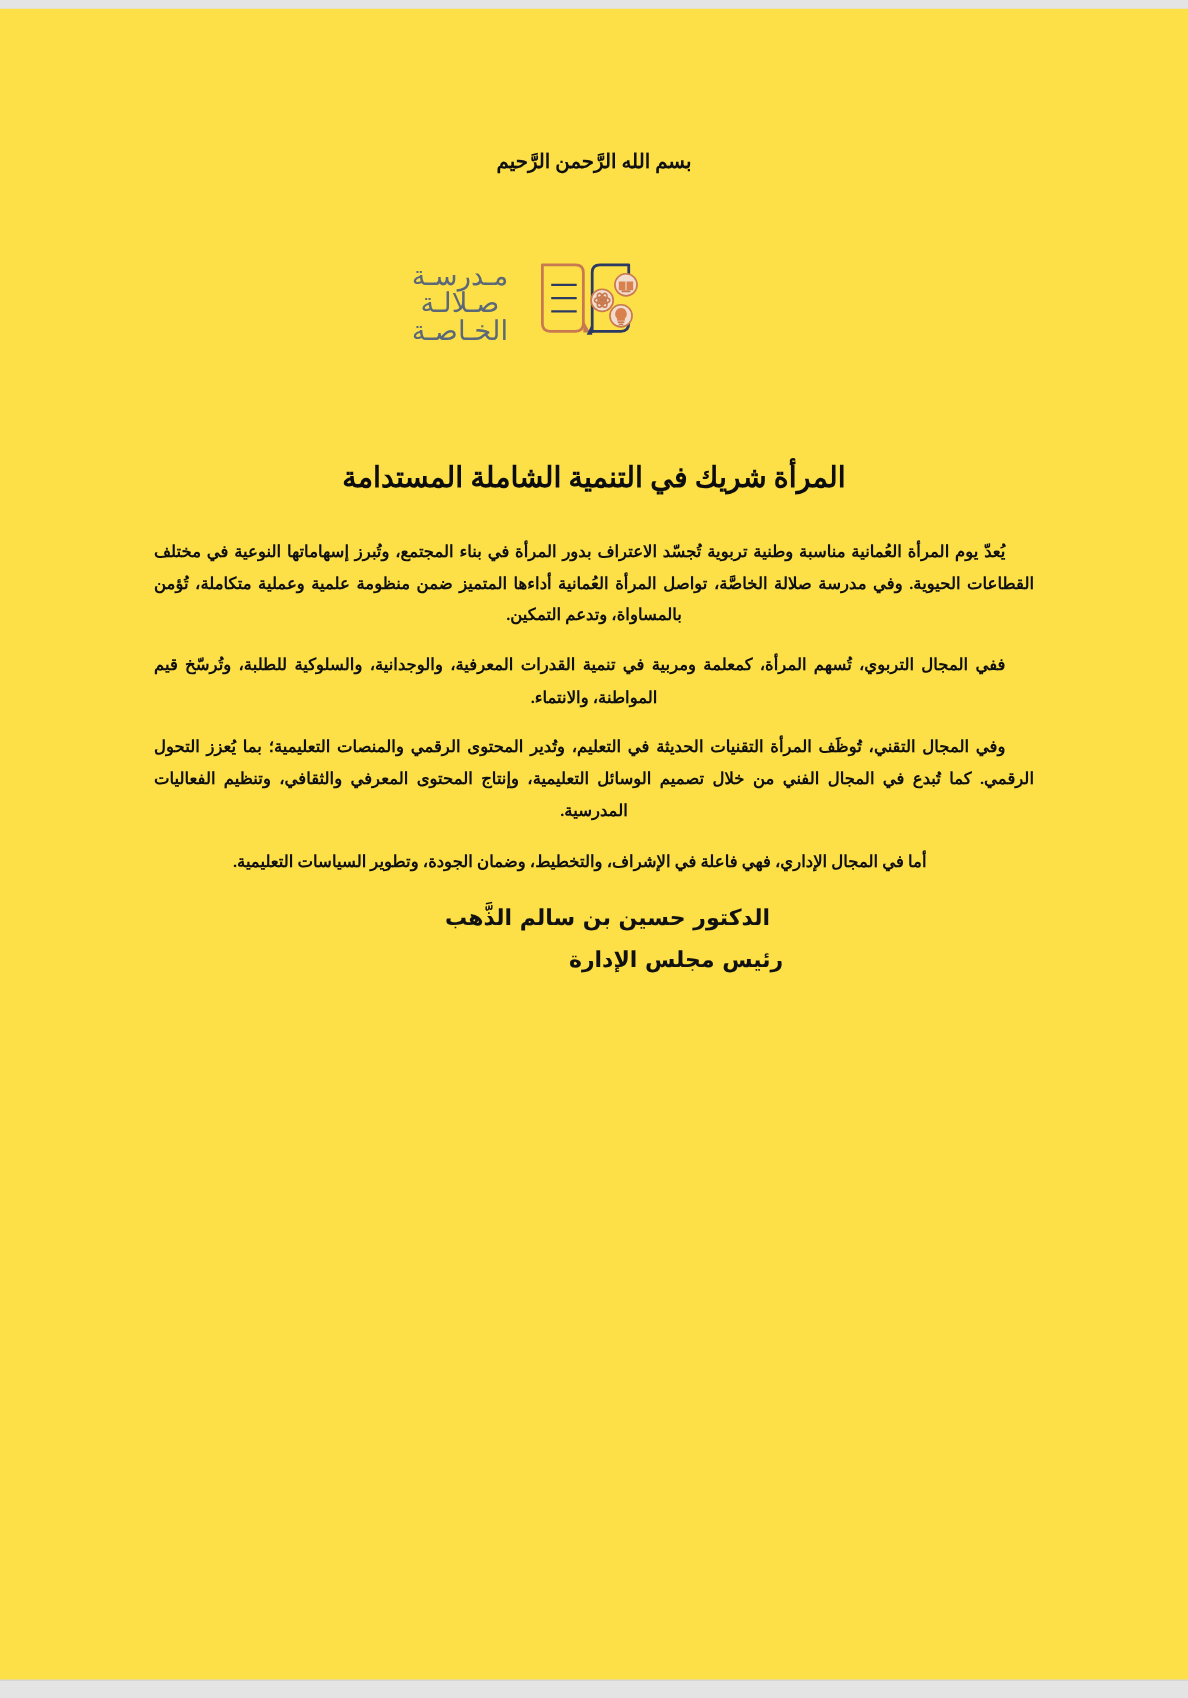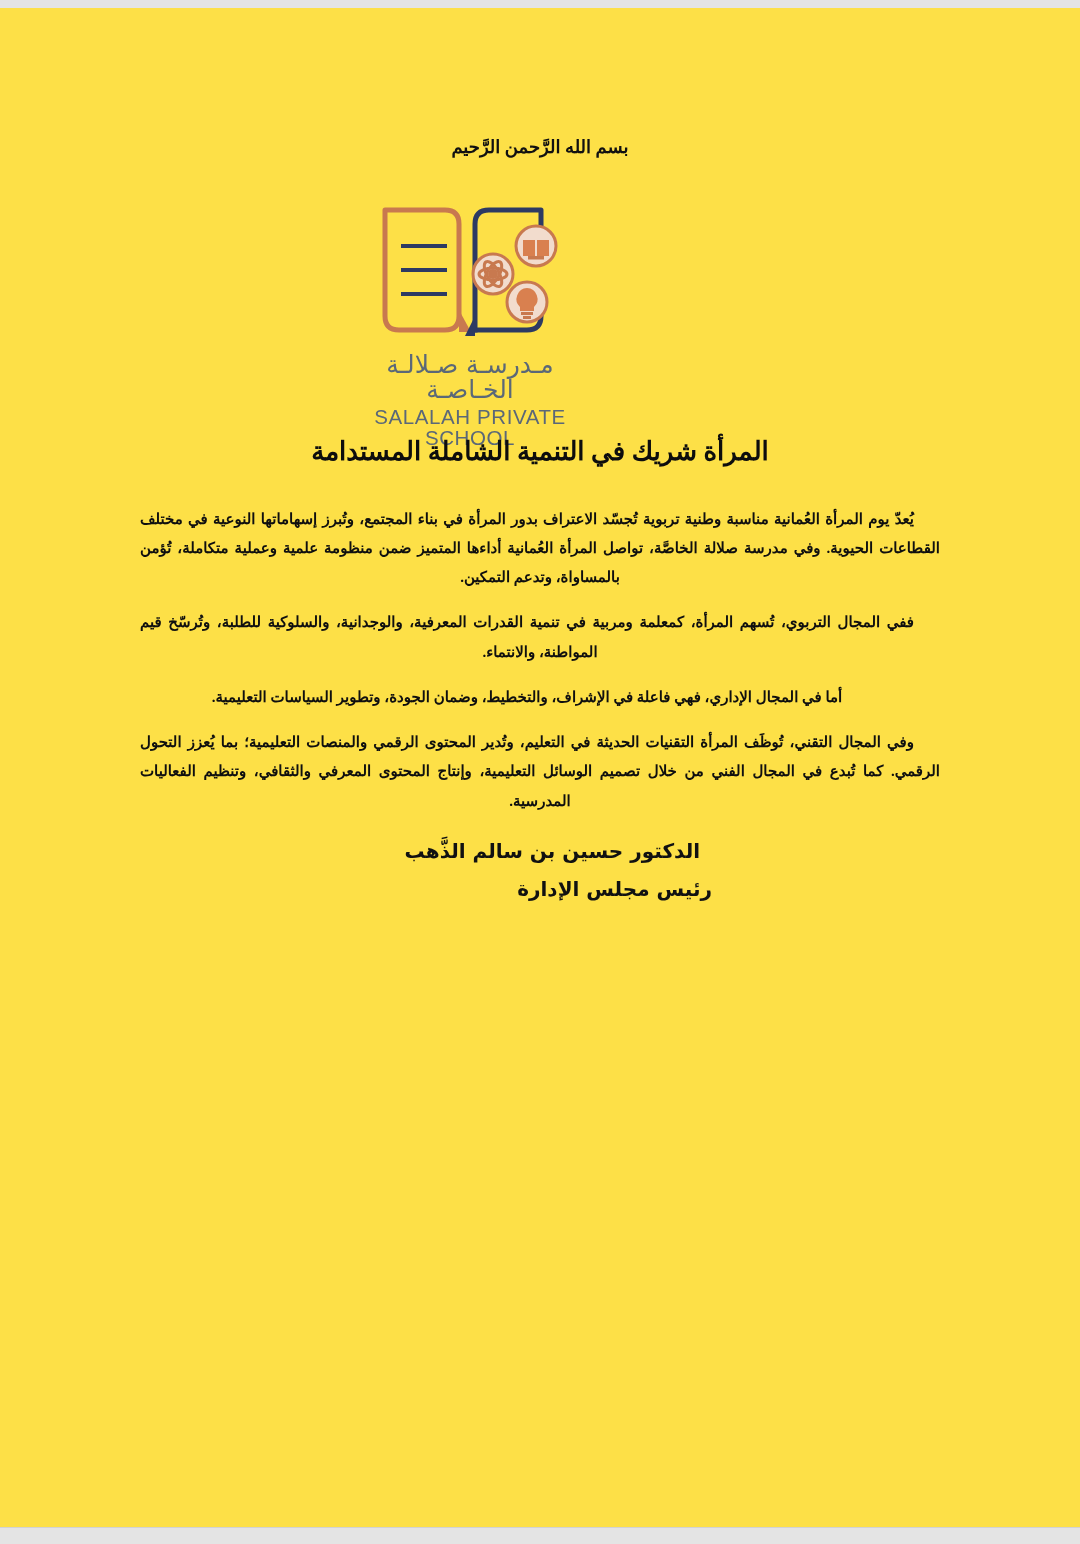--- a/index.html
+++ b/index.html
@@ -54,21 +54,21 @@
     width: 1080px;
     display: flex;
     flex-direction: column;
     align-items: center;
   }
   .logo-mark-shift {
     width: 236px;
     margin-right: 0;
     margin-left: -140px; 
     display: flex;
-    flex-direction: column;
+    flex-direction: row;
     align-items: center;
   }
   .logo-mark {
     width: 206px;
     height: 148px;
     display: block;
   }
   .logo-words {
     margin-top: 6px;
     text-align: center;
@@ -90,21 +90,21 @@
     font-size: 20.5px;
     font-weight: 400;
     color: #5b6878;
     letter-spacing: 0.6px;
     direction: ltr;
   }
 
   
   .doc-body {
     position: absolute;
-    top: 425px;
+    top: 408px;
     left: 0;
     width: 1080px;
     padding: 0 140px 0 140px;
     box-sizing: border-box;
   }
   h1.main-title,
   h2.sub-title {
     margin: 0;
     text-align: center;
     font-family: "Liberation Serif", "DejaVu Serif", serif;
@@ -221,35 +221,34 @@
           <g>
             <circle cx="160" cy="104" r="20" fill="#F2DCCD" stroke="#C8794F" stroke-width="3"></circle>
             <path d="M160 90 a11 11 0 0 1 7 19 v4 h-14 v-4 a11 11 0 0 1 7 -19 Z" fill="#D9804F"></path>
             <rect x="154" y="114" width="12" height="3" fill="#C8794F"></rect>
             <rect x="156" y="118" width="8" height="3" fill="#C8794F"></rect>
           </g>
         </svg>
 
         <div class="logo-words">
           <span class="logo-ar">مـدرسـة صـلالـة الخـاصـة</span>
-          <span class="logo-en">SALALAH PRIVATE SCHOOL</span>
         </div>
       </div>
     </div>
 
     <div class="doc-body">
 
       <h1 class="main-title">المرأة شريك في التنمية الشاملة المستدامة</h1>
 
 
       <div class="body-text">
         <p class="para">يُعدّ يوم المرأة العُمانية مناسبة وطنية تربوية تُجسّد الاعتراف بدور المرأة في بناء المجتمع، وتُبرز إسهاماتها النوعية في مختلف القطاعات الحيوية. وفي مدرسة صلالة الخاصَّة، تواصل المرأة العُمانية أداءها المتميز ضمن منظومة علمية وعملية متكاملة، تُؤمن بالمساواة، وتدعم التمكين.</p>
         <p class="para">ففي المجال التربوي، تُسهم المرأة، كمعلمة ومربية في تنمية القدرات المعرفية، والوجدانية، والسلوكية للطلبة، وتُرسّخ قيم المواطنة، والانتماء.</p>
+        <p class="para">وفي المجال التقني، تُوظَف المرأة التقنيات الحديثة في التعليم، وتُدير المحتوى الرقمي والمنصات التعليمية؛ بما يُعزز التحول الرقمي. كما تُبدع في المجال الفني من خلال تصميم الوسائل التعليمية، وإنتاج المحتوى المعرفي والثقافي، وتنظيم الفعاليات المدرسية.</p>
         <p class="para">أما في المجال الإداري، فهي فاعلة في الإشراف، والتخطيط، وضمان الجودة، وتطوير السياسات التعليمية.</p>
-        <p class="para">وفي المجال التقني، تُوظَف المرأة التقنيات الحديثة في التعليم، وتُدير المحتوى الرقمي والمنصات التعليمية؛ بما يُعزز التحول الرقمي. كما تُبدع في المجال الفني من خلال تصميم الوسائل التعليمية، وإنتاج المحتوى المعرفي والثقافي، وتنظيم الفعاليات المدرسية.</p>
       </div>
 
       <div class="signature">
         <span class="sig-line sig-name">الدكتور حسين بن سالم الذَّهب</span>
         <span class="sig-line sig-role">رئيس مجلس الإدارة</span>
       </div>
 
     </div>
   </div>
 

